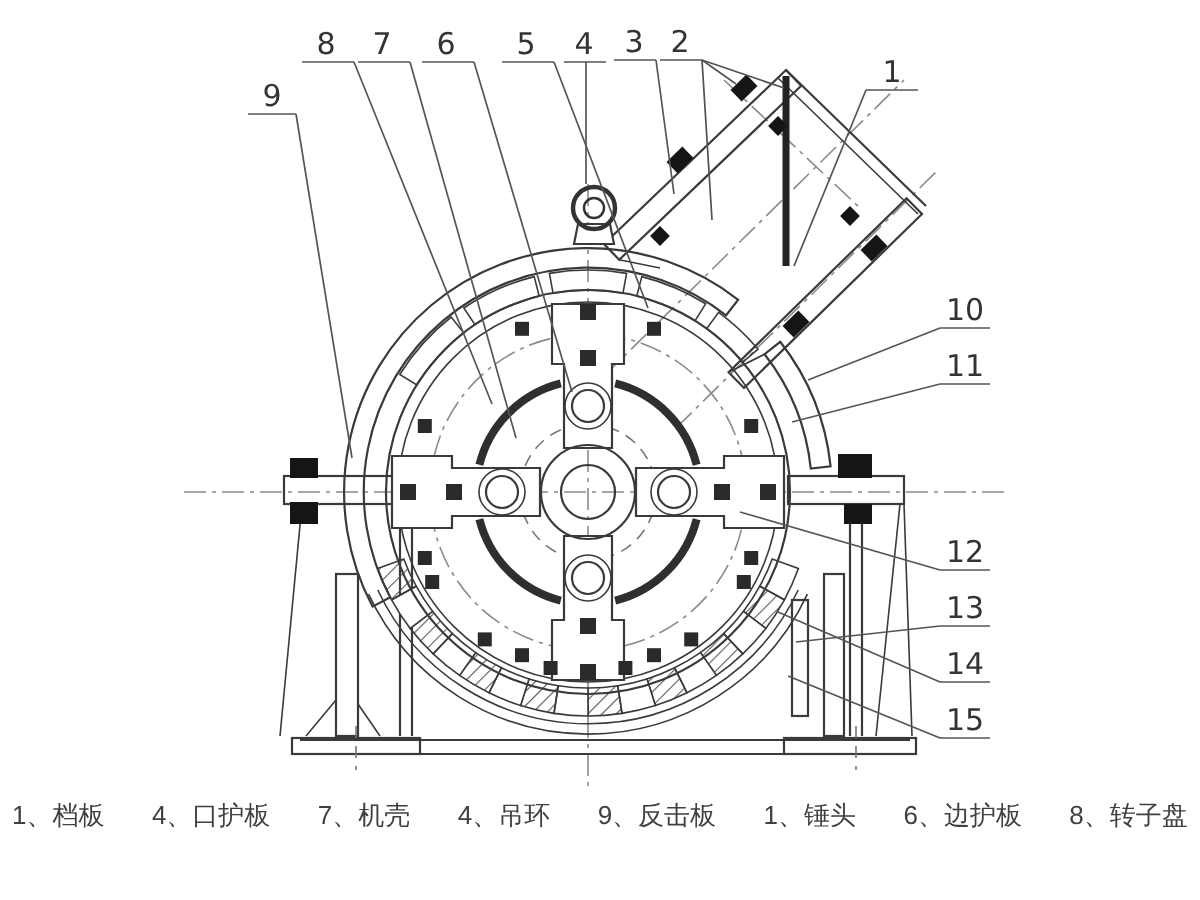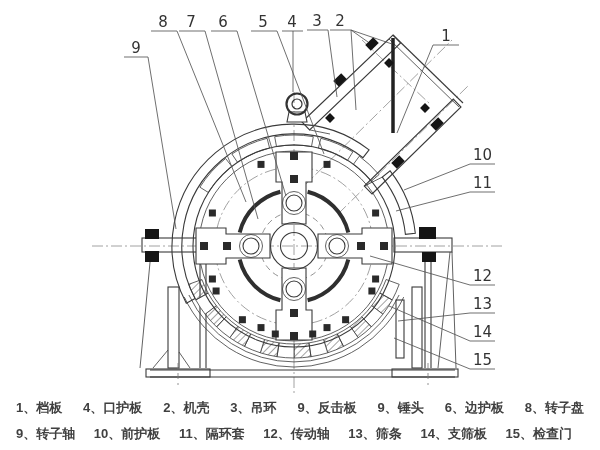--- a/index.html
+++ b/index.html
@@ -10,22 +10,22 @@
   .thin{stroke-width:0.8;}
   .thick{stroke:#2f2f2f;stroke-width:4;fill:none;}
   .cl{stroke:#8a8a8a;stroke-width:0.8;fill:none;stroke-dasharray:11 3 2 3;}
   .dash{stroke:#777;stroke-width:0.8;fill:none;stroke-dasharray:6 4;}
   .leader{stroke:#555;stroke-width:0.85;fill:none;}
   .num{font-family:"DejaVu Sans",sans-serif;font-size:15px;fill:#333;}
   .whitefill{fill:#ffffff;}
   .boltf{fill:#151515;stroke:none;}
   .sq{fill:#2a2a2a;stroke:none;}
   .legend{position:absolute;left:0;right:0;bottom:0;height:52px;}
-  .legend-row{display:flex;justify-content:space-between;padding:0 16px;font-size:13px;
-    font-weight:700;color:#404040;line-height:1;}
+  .legend-row{display:flex;justify-content:space-between;padding:0 6px;font-size:13px;
+    font-weight:400;color:#404040;line-height:1;}
   .legend-row.r1{margin-top:3px;}
   .legend-row.r2{margin-top:13px;padding-right:28px;}
   .legend-item{white-space:nowrap;}
 </style>
 </head>
 <body>
 
 <div class="page">
 
 <svg width="600" height="398" viewBox="0 0 600 398">
@@ -246,31 +246,22 @@
     <text class="num" x="473" y="309">13</text>
     <text class="num" x="473" y="337">14</text>
     <text class="num" x="473" y="365">15</text>
   </g>
 </svg>
 
 <div class="legend">
   <div class="legend-row r1">
     <span class="legend-item">1、档板</span>
     <span class="legend-item">4、口护板</span>
-    <span class="legend-item">2、机壳</span>
-    <span class="legend-item">3、吊环</span>
+    <span class="legend-item">7、机壳</span>
+    <span class="legend-item">4、吊环</span>
     <span class="legend-item">9、反击板</span>
-    <span class="legend-item">9、锤头</span>
+    <span class="legend-item">1、锤头</span>
     <span class="legend-item">6、边护板</span>
     <span class="legend-item">8、转子盘</span>
   </div>
-  <div class="legend-row r2">
-    <span class="legend-item">9、转子轴</span>
-    <span class="legend-item">10、前护板</span>
-    <span class="legend-item">11、隔环套</span>
-    <span class="legend-item">12、传动轴</span>
-    <span class="legend-item">13、筛条</span>
-    <span class="legend-item">14、支筛板</span>
-    <span class="legend-item">15、检查门</span>
-  </div>
 </div>
 
 </div>
 
 </body></html>

